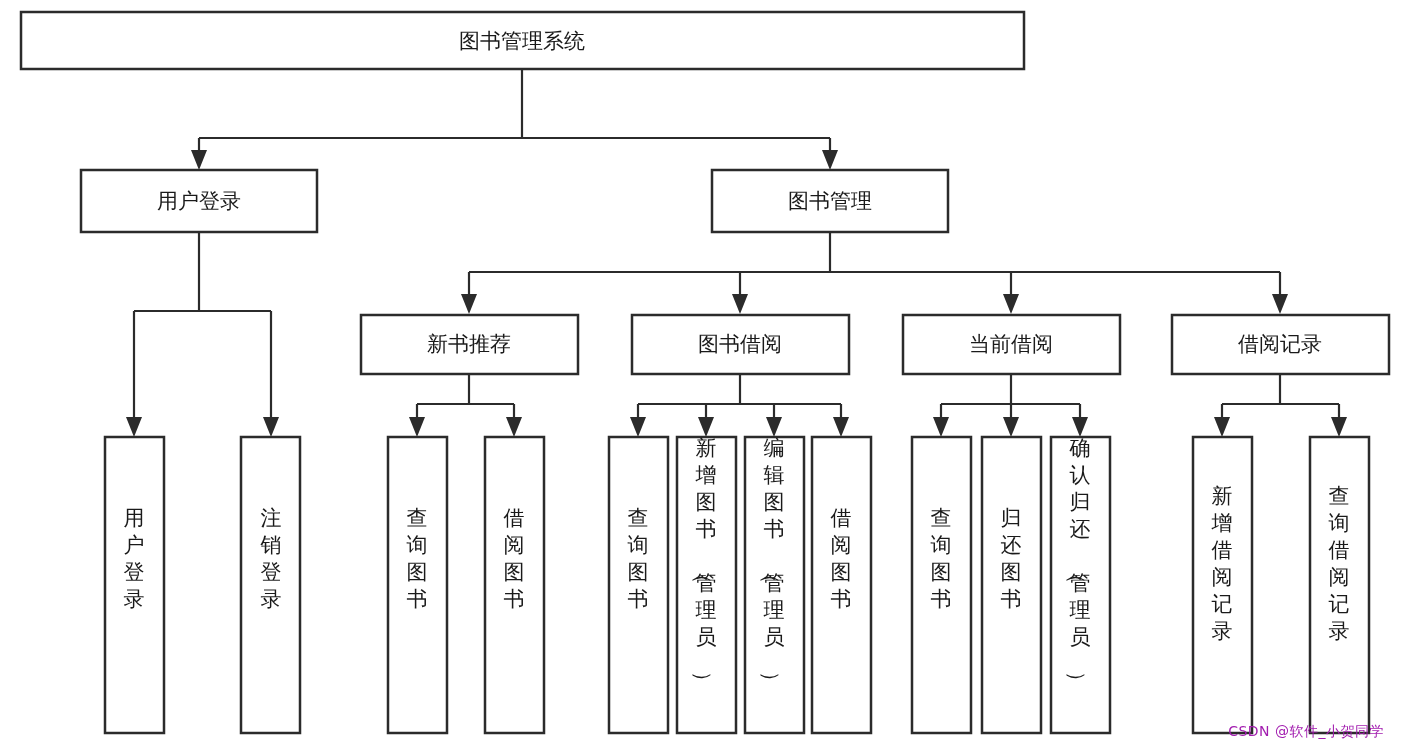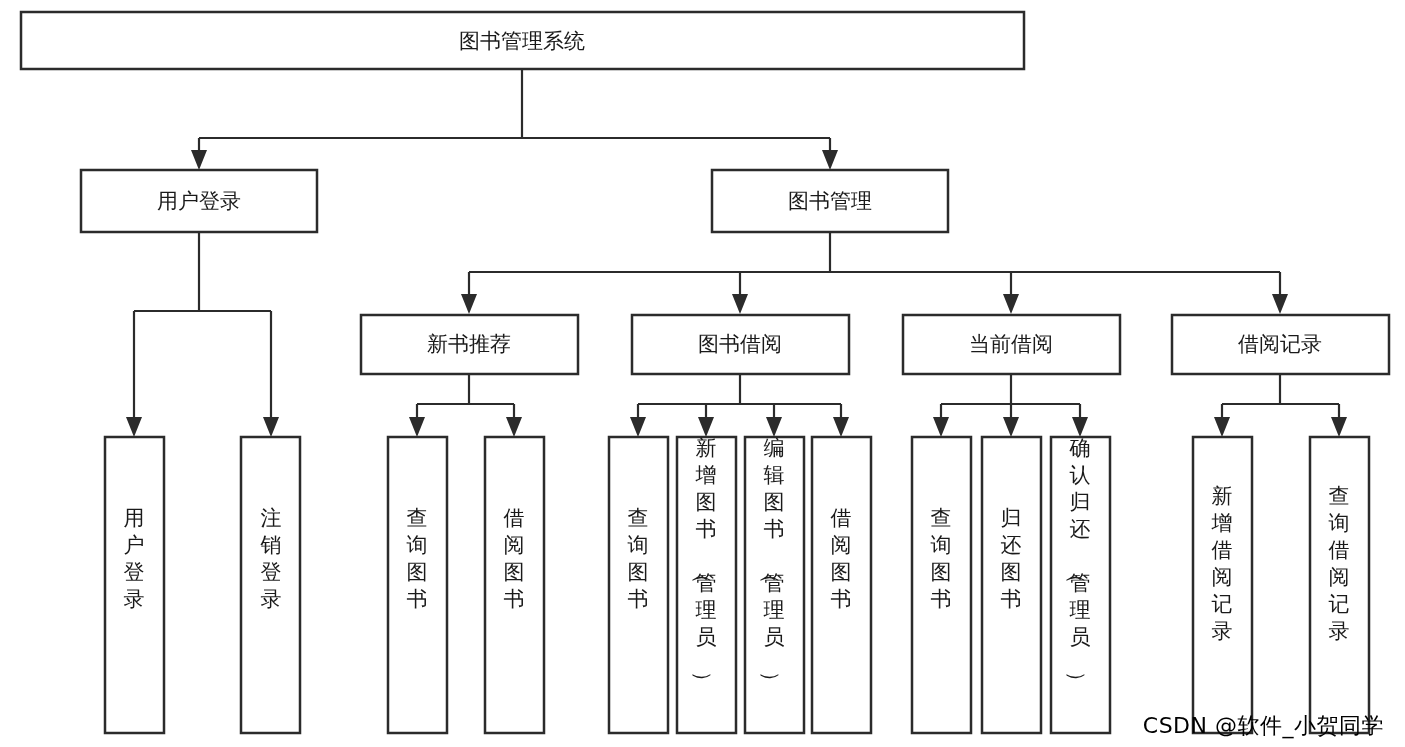--- a/index.html
+++ b/index.html
@@ -50,22 +50,22 @@
     fill: #1a1a1a;
     font-family: "DejaVu Sans", "Liberation Sans", sans-serif;
     font-size: 21px;
     text-anchor: middle;
   }
   .watermark {
     position: absolute;
     right: 12px;
     bottom: 6px;
     font-family: "DejaVu Sans", "Liberation Sans", sans-serif;
-    font-size: 22px;
-    color: #000000;
+    font-size: 14px;
+    color: #a21caf;
     white-space: nowrap;
     letter-spacing: 0.5px;
   }
 </style>
 </head>
 <body>
 
 <div id="diagram-root">
 
   <svg id="flow" viewBox="0 0 1405 747">

